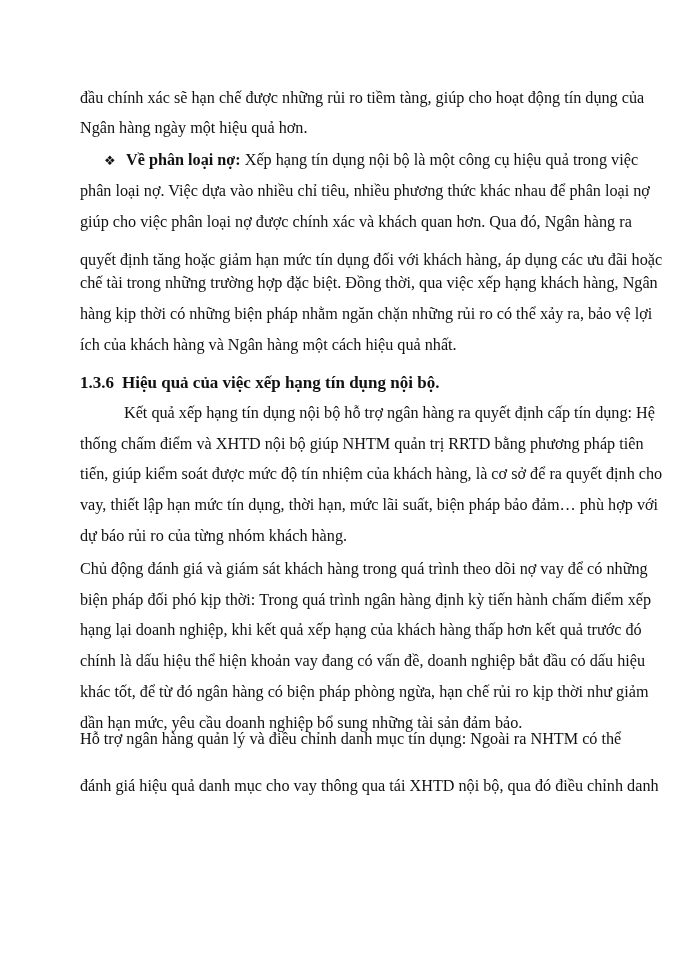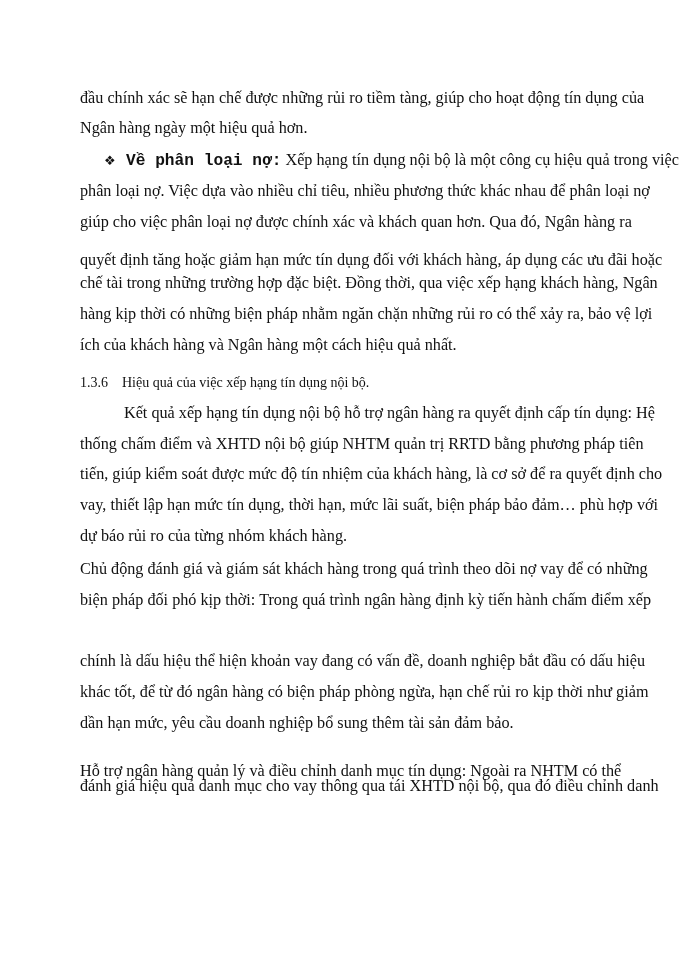--- a/index.html
+++ b/index.html
@@ -3,22 +3,22 @@
 <meta charset="utf-8">
 <style>
   html, body { margin: 0; padding: 0; background: #ffffff; }
   body { width: 700px; height: 960px; position: relative; overflow: hidden;
          font-family: "Liberation Serif", "DejaVu Serif", serif; color: #111; }
   .page { position: absolute; left: 0; top: 0; width: 700px; height: 960px; padding-left: 40px; }
   .line { position: absolute; left: 80px; width: 540px; font-size: 16.2px; line-height: 20px;
           white-space: nowrap; }
   .just { text-align: justify; text-align-last: justify; }
   .it { }
-  .b { font-weight: bold; font-family: Liberation Mono, monospace; }
-  .heading { font-weight: normal; font-size: 14px; }
+  .b { font-weight: bold; }
+  .heading { font-weight: bold; font-size: 17px; }
   .heading .num { display: inline-block; width: 42px; }
   .bullet { display: inline-block; width: 22px; font-size: 13px; }
 </style>
 </head>
 <body>
 
 <div class="page">
 
   <div class="line just" style="top:88px">đầu chính xác sẽ hạn chế được những rủi ro tiềm tàng, giúp cho hoạt động tín dụng của</div>
   <div class="line" style="top:118px">Ngân hàng ngày một hiệu quả hơn.</div>
@@ -42,22 +42,23 @@
   </div>
   <div class="line just" style="top:434px">thống chấm điểm và XHTD nội bộ giúp NHTM quản trị RRTD bằng phương pháp tiên</div>
   <div class="line just" style="top:464px">tiến, giúp kiểm soát được mức độ tín nhiệm của khách hàng, là cơ sở để ra quyết định cho</div>
   <div class="line just" style="top:495px">vay, thiết lập hạn mức tín dụng, thời hạn, mức lãi suất, biện pháp bảo đảm… phù hợp với</div>
   <div class="line" style="top:526px">dự báo rủi ro của từng nhóm khách hàng.</div>
 
   <div class="line just it" style="top:559px">Chủ động đánh giá và giám sát khách hàng trong quá trình theo dõi nợ vay để có những</div>
   <div class="line just" style="top:590px">
     <span class="it">biện pháp đối phó kịp thời:</span><span> Trong quá trình ngân hàng định kỳ tiến hành chấm điểm xếp</span>
   </div>
+  <div class="line just" style="top:620px">hạng lại doanh nghiệp, khi kết quả xếp hạng của khách hàng thấp hơn kết quả trước đó</div>
   <div class="line just" style="top:651px">chính là dấu hiệu thể hiện khoản vay đang có vấn đề, doanh nghiệp bắt đầu có dấu hiệu</div>
   <div class="line just" style="top:682px">khác tốt, để từ đó ngân hàng có biện pháp phòng ngừa, hạn chế rủi ro kịp thời như giảm</div>
-  <div class="line" style="top:713px">dần hạn mức, yêu cầu doanh nghiệp bổ sung thêm tài sản đảm bảo.</div>
+  <div class="line" style="top:713px">dần hạn mức, yêu cầu doanh nghiệp bổ sung những tài sản đảm bảo.</div>
 
-  <div class="line just" style="top:761px">
+  <div class="line just" style="top:729px">
     <span class="it">Hỗ trợ ngân hàng quản lý và điều chỉnh danh mục tín dụng:</span><span>  Ngoài ra NHTM có thể</span>
   </div>
   <div class="line just" style="top:776px">đánh giá hiệu quả danh mục cho vay thông qua tái XHTD nội bộ, qua đó điều chỉnh danh</div>
 
 </div>
 
 </body></html>

